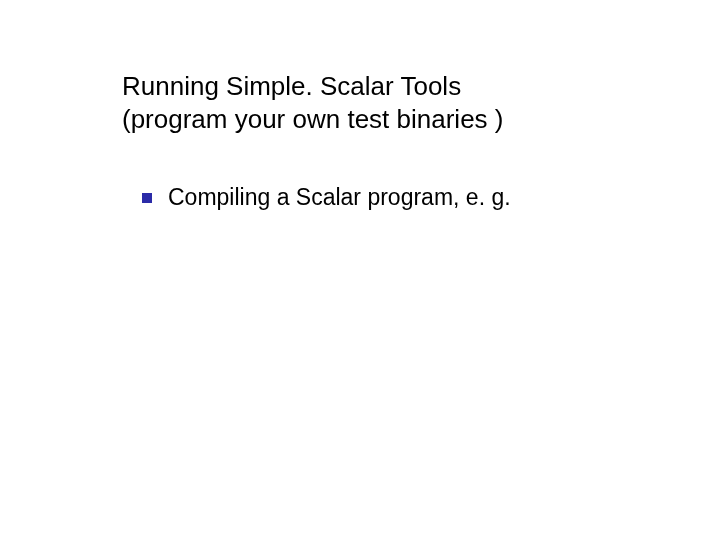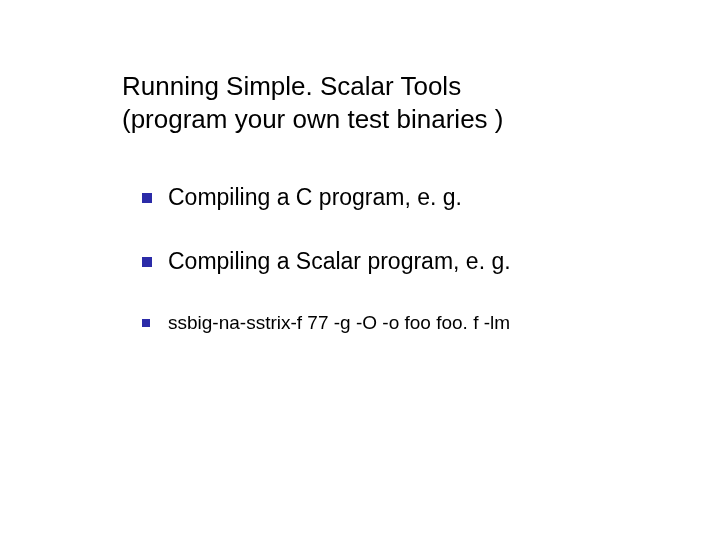--- a/index.html
+++ b/index.html
@@ -63,22 +63,16 @@
 </head>
 <body>
 
 <div class="slide">
   <h1 class="title">
     <span>Running Simple. Scalar Tools</span><br>
     <span>(program your own test binaries )</span>
   </h1>
   <ul class="body">
     <li class="lg">
-      <span>Compiling a C program, e. g.</span>
-    </li>
-    <li class="lg">
       <span>Compiling a Scalar program, e. g.</span>
-    </li>
-    <li class="sm">
-      <span>ssbig-na-sstrix-f 77 -g -O -o foo foo. f -lm</span>
     </li>
   </ul>
 </div>
 
 </body></html>

